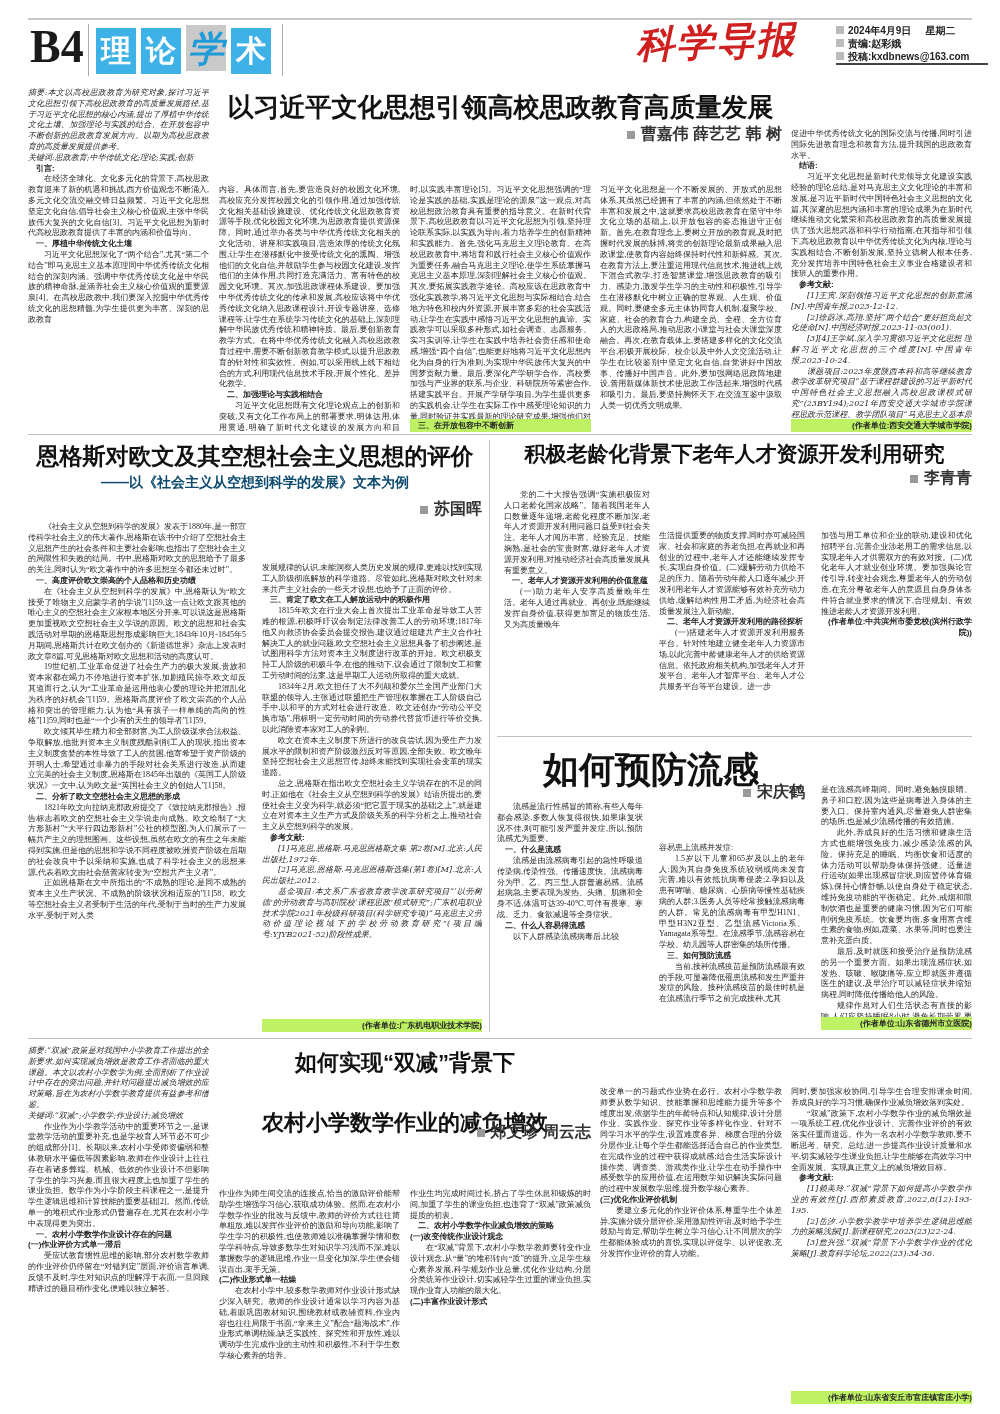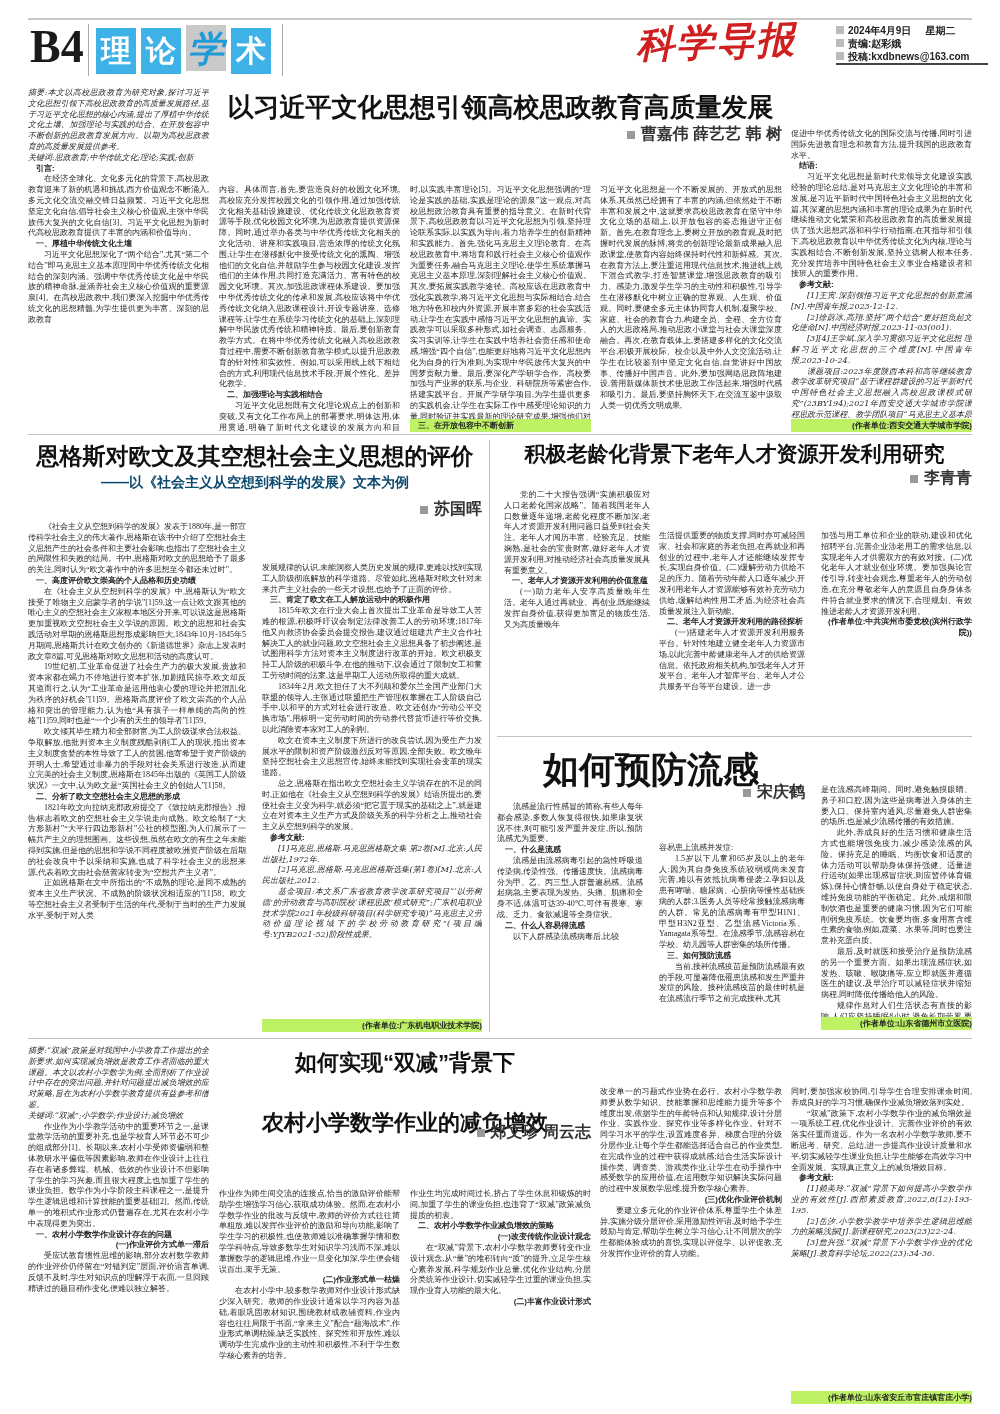--- a/index.html
+++ b/index.html
@@ -24,21 +24,21 @@
   .bsq{display:inline-block;width:8px;height:8px;background:#999999;margin-right:6px;}
   
   .hdiv{position:absolute;height:1px;background:#c2c2c2;}
   .vdiv{position:absolute;width:1px;background:#c2c2c2;}
   
   .col{position:absolute;overflow:hidden;font-size:8px;line-height:10.8px;text-align:justify;color:#262626;}
   .seg{margin:0;text-align:justify;}
   .seg-p{text-indent:2em;}
   .seg-lead{text-indent:0;margin-top:41px;}
   .seg-h{font-weight:700;font-family:"Liberation Sans",sans-serif;text-indent:1em;}
-  .seg-h2{font-weight:700;font-family:"Liberation Sans",sans-serif;text-align:right;text-indent:0;}
+  .seg-h2{font-weight:700;font-family:"Liberation Sans",sans-serif;text-align:left;text-indent:0;}
   .seg-kai{font-family:"DejaVu Serif",serif;font-style:italic;}
   .seg-ref{font-family:"DejaVu Serif",serif;font-style:italic;text-indent:2em;}
   .seg-author{font-weight:700;text-align:right;font-family:"Liberation Sans",sans-serif;}
   .abs-b{position:absolute;bottom:0;left:0;right:0;background:#bef264;padding-top:2px;}
 </style>
 </head>
 <body>
 
 <div class="page">
 

